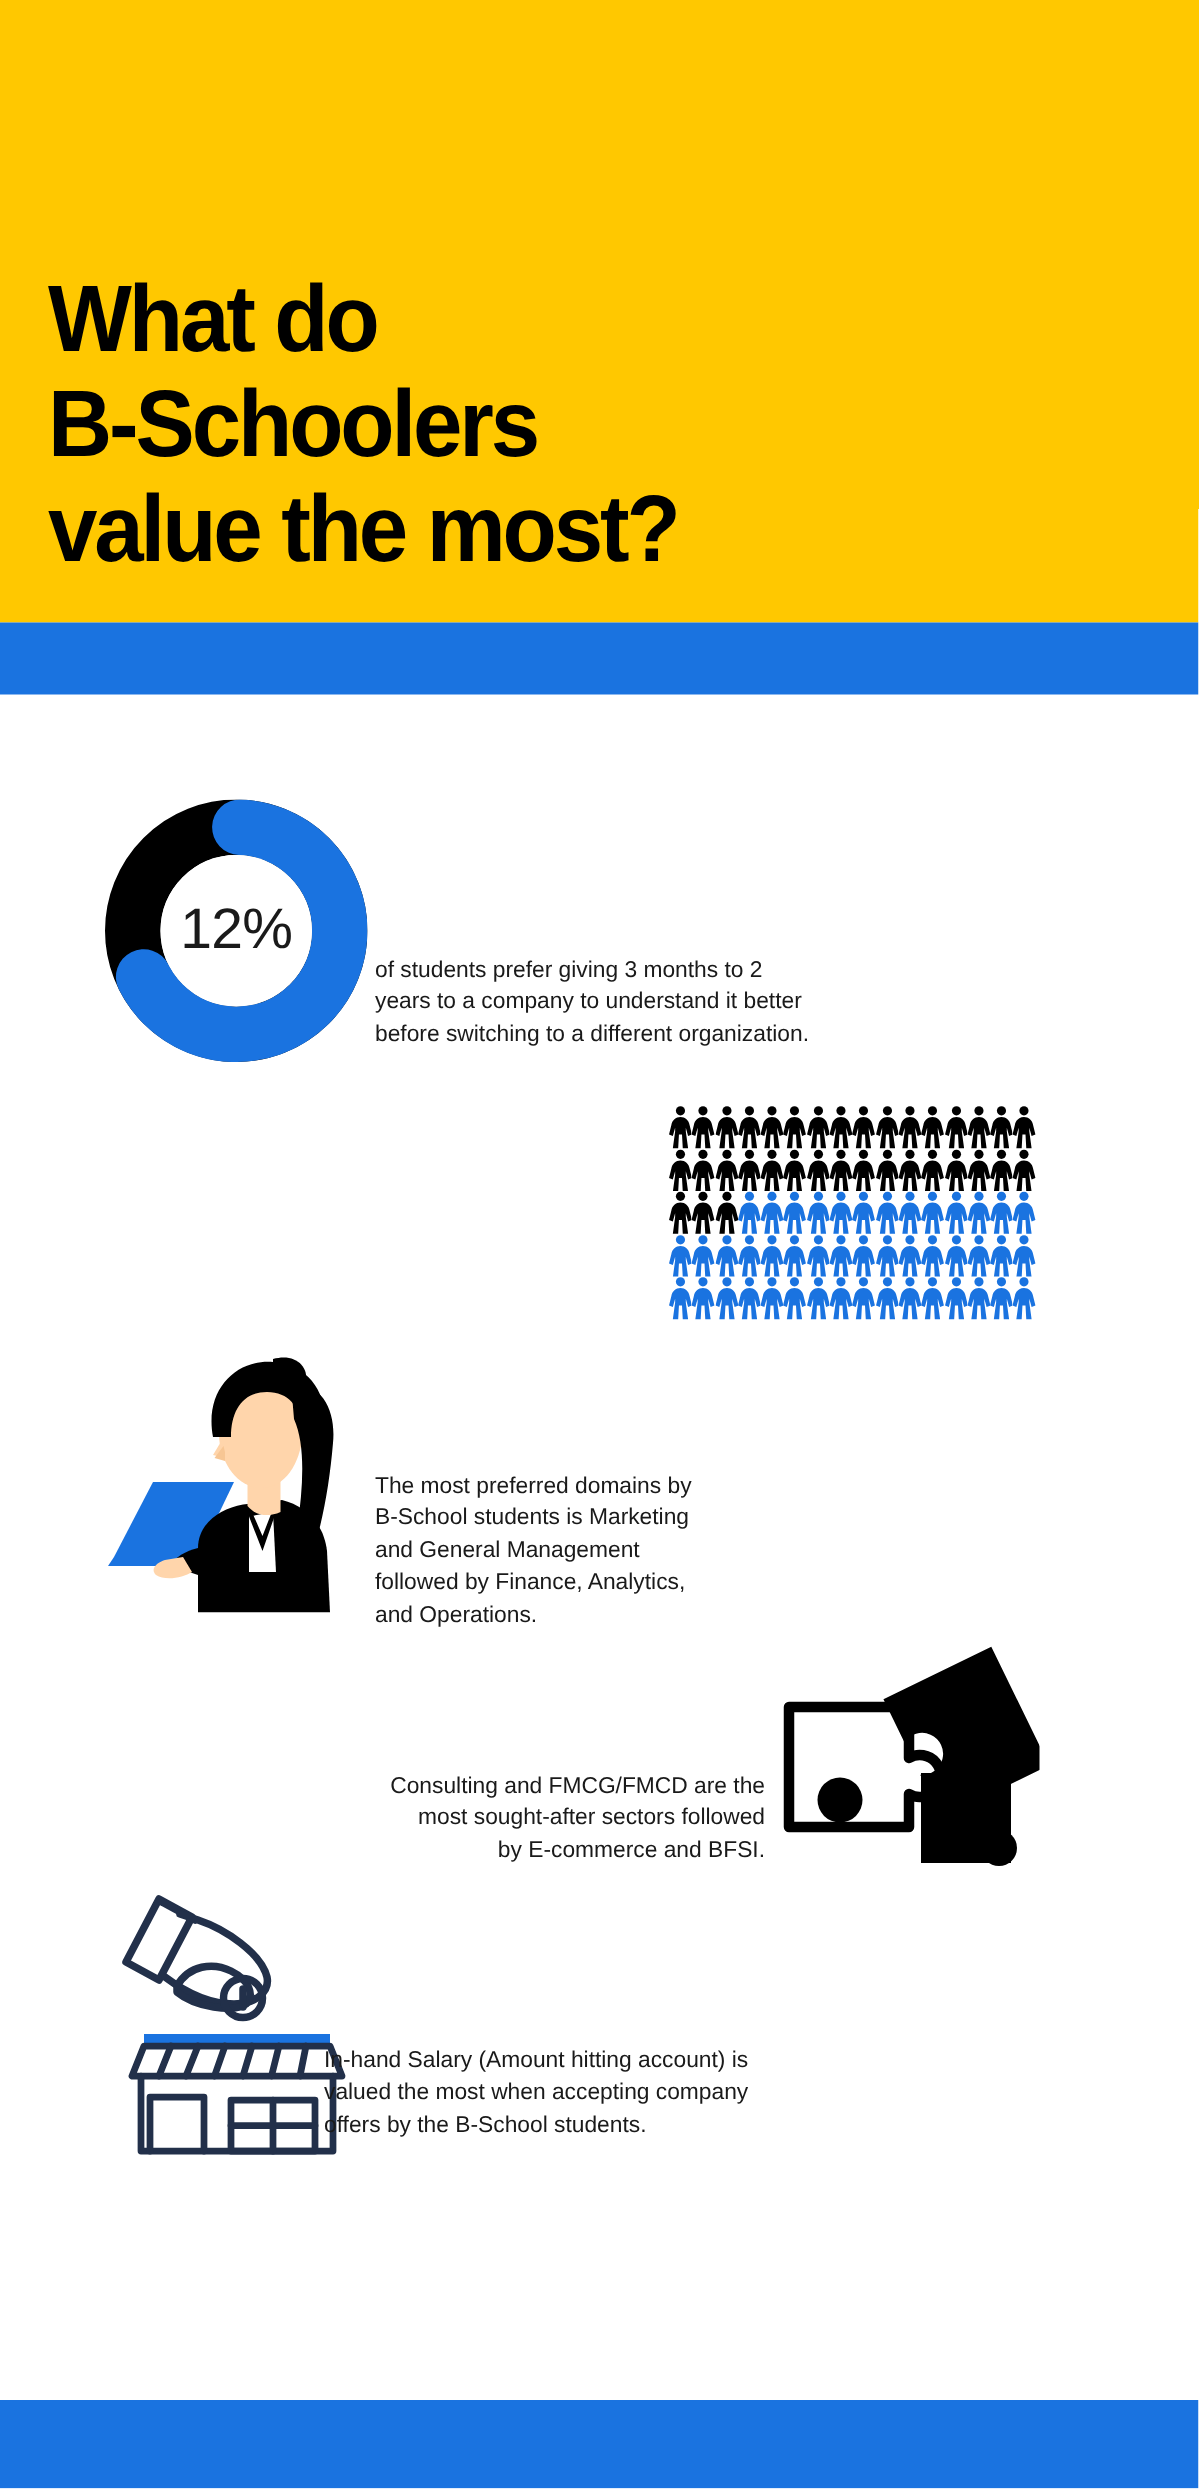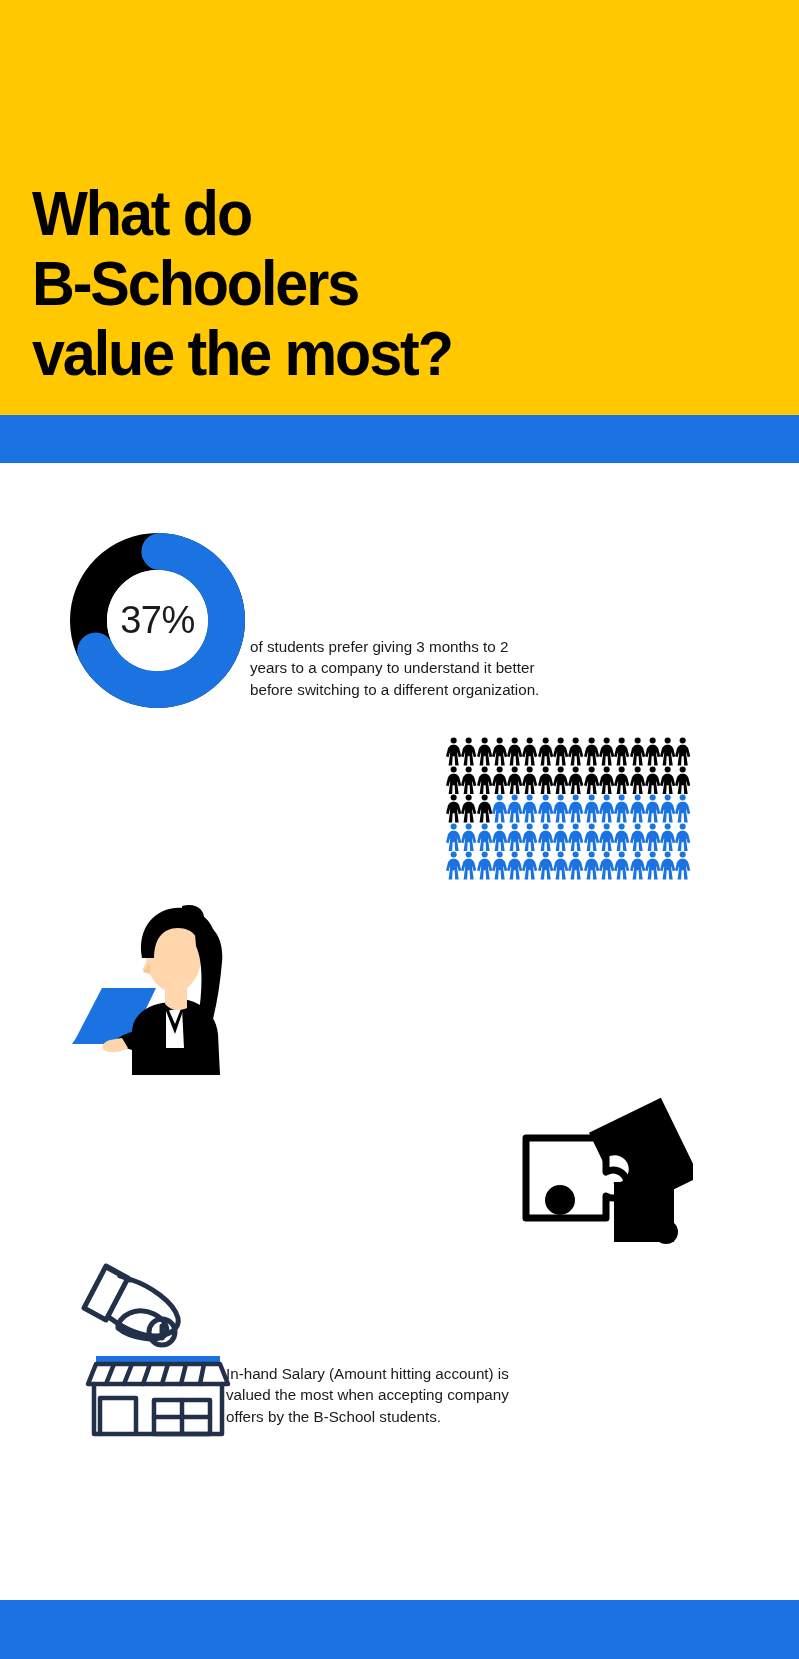--- a/index.html
+++ b/index.html
@@ -67,21 +67,21 @@
   
   .woman{position:absolute;left:70px;top:900px;width:175px;height:175px;}
   .t3{left:250px;top:980px;width:248px;}
 
   
   .puzzle{position:absolute;left:518px;top:1092px;width:175px;height:160px;}
   .t4{left:224px;top:1180px;width:286px;text-align:right;}
 
   
   .shop{position:absolute;left:70px;top:1252px;width:180px;height:185px;}
-  .t5{left:226px;top:1363px;width:330px;}
+  .t5{left:216px;top:1363px;width:330px;}
 
   
   .footerband{position:absolute;left:0;top:1600px;width:799px;height:59px;background:#1a73e0;}
 </style>
 </head>
 <body>
 
 <div class="page">
 
   <div class="header">
@@ -92,21 +92,21 @@
   <div class="blueband"></div>
 
   <div class="donut-wrap">
     <svg width="175" height="175" viewBox="0 0 175 175">
 
       <circle cx="87.5" cy="87.5" r="69" fill="none" stroke="#000000" stroke-width="37"></circle>
 
       <circle cx="87.5" cy="87.5" r="69" fill="none" stroke="#1a73e0" stroke-width="37" stroke-linecap="round" stroke-dasharray="290.5 143.1" transform="rotate(-88 87.5 87.5)"></circle>
       <circle cx="87.5" cy="87.5" r="50.5" fill="#ffffff"></circle>
     </svg>
-    <div class="donut-label">37%</div>
+    <div class="donut-label">12%</div>
   </div>
   <div class="btext t1">of students prefer giving 3 months to 2
 years to a company to understand it better
 before switching to a different organization.</div>
 
   <div class="picto" id="picto-grid">
       <svg class="p" viewBox="0 0 30 56">
         <circle cx="15" cy="7" r="6" fill="#000000"></circle>
         <path d="M15 15 C9 15 4 19 3 26 L0 38 L5 40 L8 29 L8 34 L5 56 L12 56 L13 38 L17 38 L18 56 L25 56 L22 34 L22 29 L25 40 L30 38 L27 26 C26 19 21 15 15 15 Z" fill="#000000"></path>
       </svg>
@@ -449,35 +449,43 @@
       <path d="M72 58 C66 26 88 6 112 8 C138 10 150 32 146 56 L130 58 C132 40 124 28 108 28 C92 28 84 40 84 58 Z" fill="#000000"></path>
 
       <path d="M124 22 C146 22 154 42 152 62 C150 86 146 110 140 130 C134 150 126 140 128 120 C132 92 134 64 126 46 Z" fill="#000000"></path>
 
       <path d="M112 6 C126 2 136 10 134 22 C130 30 118 28 112 20 Z" fill="#000000"></path>
 
       <path d="M62 132 C54 134 46 138 44 144 L62 150 Z" fill="#000000"></path>
       <path d="M40 140 C34 142 30 146 34 150 C40 154 52 152 58 148 L52 138 Z" fill="#ffd5ab"></path>
     </svg>
   </div>
+  <div class="btext t3">The most preferred domains by
+B-School students is Marketing
+and General Management
+followed by Finance, Analytics,
+and Operations.</div>
 
   <div class="puzzle">
     <svg width="175" height="160" viewBox="0 0 175 160">
 
       <path d="M8 46 L8 126 L88 126 L88 104 A14 14 0 1 0 88 80 L88 46 Z" fill="#ffffff" stroke="#000000" stroke-width="7" stroke-linejoin="round"></path>
       <circle cx="42" cy="108" r="15" fill="#000000"></circle>
 
       <g transform="rotate(-26 128 62)">
         <path d="M86 18 L86 50 A14 14 0 1 1 86 74 L86 106 L166 106 L166 18 Z" fill="#000000"></path>
       </g>
 
       <path d="M96 90 L96 150 L156 150 L156 90 L134 90 A12 12 0 1 0 118 90 Z" fill="#000000"></path>
       <circle cx="148" cy="140" r="12" fill="#000000"></circle>
     </svg>
   </div>
+  <div class="btext t4">Consulting and FMCG/FMCD are the
+most sought-after sectors followed
+by E-commerce and BFSI.</div>
 
   <div class="shop">
     <svg width="180" height="185" viewBox="0 0 180 185">
       <g fill="none" stroke="#22304a" stroke-width="5" stroke-linejoin="round" stroke-linecap="round">
 
         <path d="M14 56 L36 14 L58 26 L36 68 Z"></path>
         <path d="M38 16 L60 28"></path>
 
         <path d="M40 66 C56 78 72 84 86 84 C100 84 110 76 108 66 C104 50 80 34 62 28 L50 24"></path>
 

